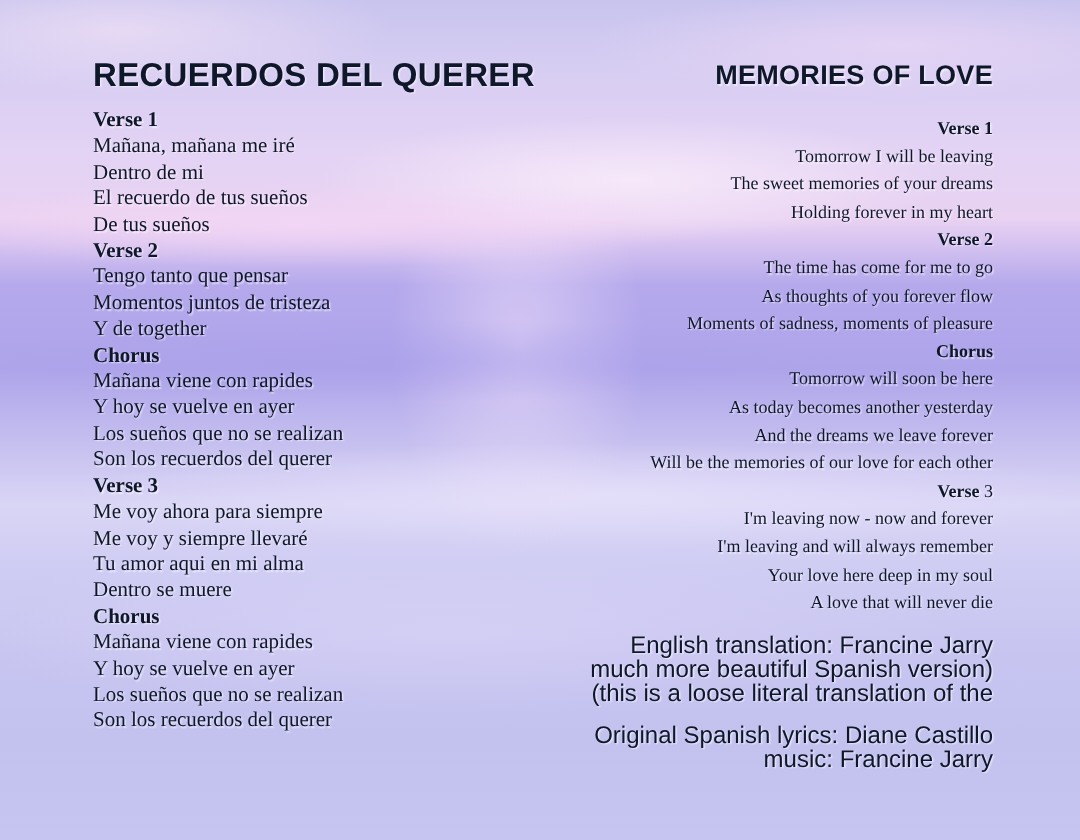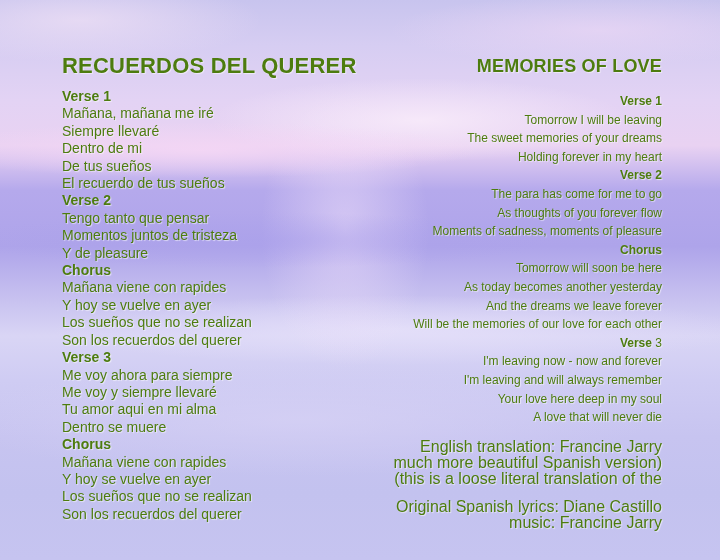--- a/index.html
+++ b/index.html
@@ -13,57 +13,56 @@
         radial-gradient(ellipse 300px 60px at 420px 120px, rgba(248,235,250,0.9), rgba(248,235,250,0) 70%),
         radial-gradient(ellipse 420px 40px at 260px 240px, rgba(170,160,235,0.55), rgba(170,160,235,0) 70%),
         radial-gradient(ellipse 120px 200px at 345px 230px, rgba(240,225,250,0.55), rgba(240,225,250,0) 70%),
         radial-gradient(ellipse 500px 50px at 400px 330px, rgba(230,225,250,0.8), rgba(230,225,250,0) 70%),
         radial-gradient(ellipse 500px 80px at 300px 420px, rgba(215,210,245,0.7), rgba(215,210,245,0) 70%),
         linear-gradient(180deg,
           #c8c4ee 0%, #d6cdf2 8%, #e3d3f4 18%, #e9d2f2 26%,
           #b5a9ec 34%, #aea4ea 44%, #c9c3f0 54%, #d9d5f5 60%,
           #cfccf3 68%, #c7c4f0 78%, #c3c2ef 88%, #c6c4f0 100%);
     }
-    .col { position: absolute; top: 52px; color: #4d7c0f; }
+    .col { position: absolute; top: 36px; color: #0f172a; }
     .col-left { left: 62px; width: 320px; }
     .col-right { right: 58px; width: 330px; text-align: right; }
     .title {
       font-weight: bold; margin: 0; letter-spacing: 0.2px;
       text-shadow: 1px 1px 1px rgba(255,255,255,0.55);
     }
     .col-left .title { font-size: 22px; line-height: 28px; }
     .col-right .title { font-size: 18px; line-height: 28px; }
-    .lines { list-style: none; margin: 0; padding: 0; }
+    .lines { list-style: none; margin: 0; padding: 0; font-family: Liberation Serif, serif; }
     .col-left .lines { margin-top: 8px; }
     .col-left .lines li { font-size: 14px; line-height: 17.4px; }
     .col-right .lines { margin-top: 12px; }
     .col-right .lines li { font-size: 12px; line-height: 18.6px; }
     .lines li { text-shadow: 1px 1px 1px rgba(255,255,255,0.6); white-space: nowrap; }
     .lines li.head { font-weight: bold; }
     .lines li.head .num-normal { font-weight: normal; }
     .credits { margin-top: 12px; font-size: 16px; line-height: 16px; }
     .credits p { margin: 0 0 12px 0; text-shadow: 1px 1px 1px rgba(255,255,255,0.6); }
     .credits span { display: block; }
   </style>
 </head>
 <body>
 
 <div class="col col-left">
   <h1 class="title">RECUERDOS DEL QUERER</h1>
   <ul class="lines">
     <li class="head">Verse 1</li>
     <li>Mañana, mañana me iré</li>
-    <li>Siempre llevaré</li>
     <li>Dentro de mi</li>
+    <li>El recuerdo de tus sueños</li>
     <li>De tus sueños</li>
-    <li>El recuerdo de tus sueños</li>
     <li class="head">Verse 2</li>
     <li>Tengo tanto que pensar</li>
     <li>Momentos juntos de tristeza</li>
-    <li>Y de pleasure</li>
+    <li>Y de together</li>
     <li class="head">Chorus</li>
     <li>Mañana viene con rapides</li>
     <li>Y hoy se vuelve en ayer</li>
     <li>Los sueños que no se realizan</li>
     <li>Son los recuerdos del querer</li>
     <li class="head">Verse 3</li>
     <li>Me voy ahora para siempre</li>
     <li>Me voy y siempre llevaré</li>
     <li>Tu amor aqui en mi alma</li>
     <li>Dentro se muere</li>
@@ -76,21 +75,21 @@
 </div>
 
 <div class="col col-right">
   <h1 class="title">MEMORIES OF LOVE</h1>
   <ul class="lines">
     <li class="head">Verse 1</li>
     <li>Tomorrow I will be leaving</li>
     <li>The sweet memories of your dreams</li>
     <li>Holding forever in my heart</li>
     <li class="head">Verse 2</li>
-    <li>The para has come for me to go</li>
+    <li>The time has come for me to go</li>
     <li>As thoughts of you forever flow</li>
     <li>Moments of sadness, moments of pleasure</li>
     <li class="head">Chorus</li>
     <li>Tomorrow will soon be here</li>
     <li>As today becomes another yesterday</li>
     <li>And the dreams we leave forever</li>
     <li>Will be the memories of our love for each other</li>
     <li class="head"><span>Verse</span> <span class="num-normal">3</span></li>
     <li>I'm leaving now - now and forever</li>
     <li>I'm leaving and will always remember</li>

